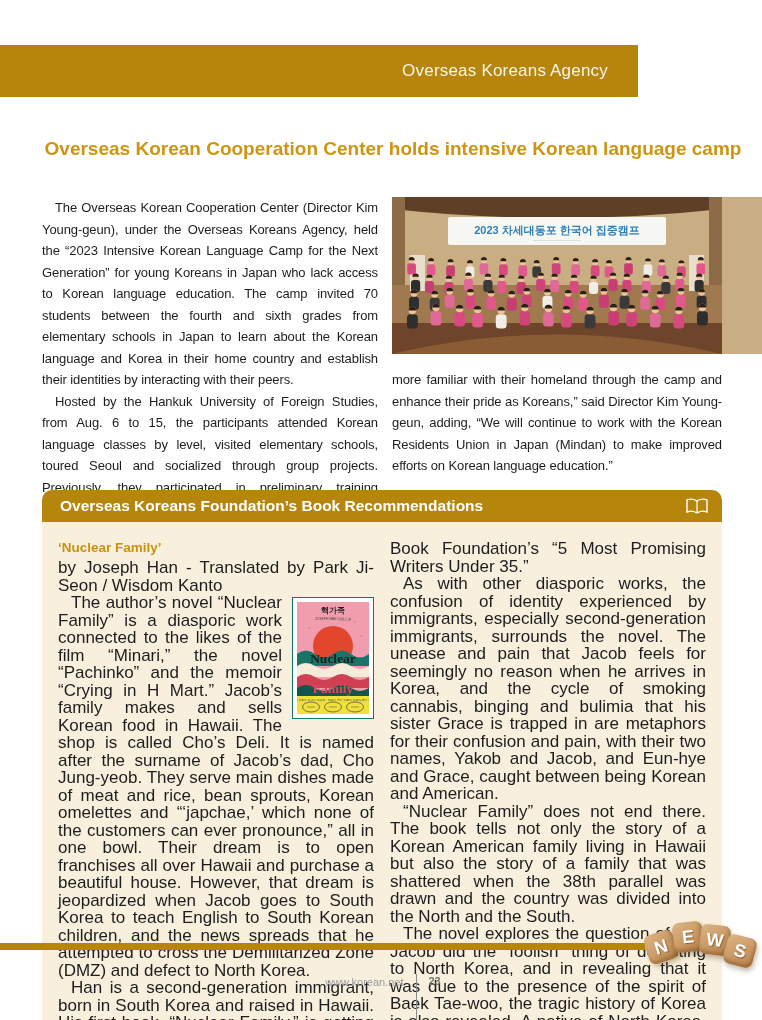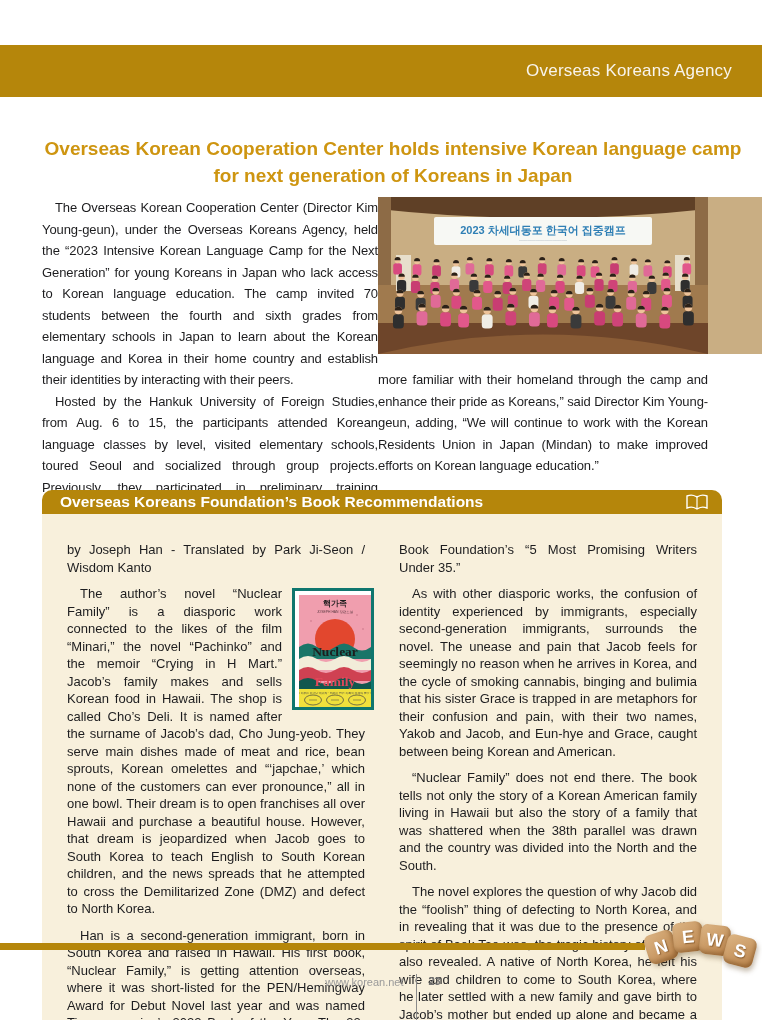--- a/index.html
+++ b/index.html
@@ -1,51 +1,51 @@
 <!DOCTYPE html>
 <html><head>
 <meta charset="utf-8">
 <style>
   html,body{margin:0;padding:0;background:#fff;}
   .page{position:relative;width:762px;height:1020px;background:#fff;overflow:hidden;
         font-family:"Liberation Sans",sans-serif;color:#1d1d1f;}
 
   
-  .topbar{position:absolute;top:45px;left:0;width:762px;height:52px;background:#B5860B;
+  .topbar{position:absolute;top:45px;left:0;width:638px;height:52px;background:#B5860B;
           display:flex;align-items:center;justify-content:flex-end;padding-right:30px;box-sizing:border-box;}
   .topbar span{color:#f8f4ec;font-size:17px;letter-spacing:.2px;}
 
   
   .title{position:absolute;top:123px;left:0;width:762px;text-align:center;margin:12px;
          font-size:19px;line-height:27px;font-weight:bold;color:#CE9510;}
 
   
-  .article{position:absolute;top:197px;left:42px;width:680px;display:flex;}
+  .article{position:absolute;top:197px;left:42px;width:680px;display:flex;gap:14px;}
   .colL{width:336px;}
   .colR{width:330px;}
   .article p{margin:0;font-size:13px;line-height:21.5px;text-align:justify;letter-spacing:-0.1px;}
   .indent{text-indent:13px;}
 
   .photo{width:394px;height:157px;overflow:hidden;background:#c9ae83;}
   .caption{margin-top:5px !important;font-size:10.5px !important;line-height:14px !important;
            letter-spacing:0 !important;color:#222;}
   .cont{margin-top:15px !important;}
 
   
   .bookbox{position:absolute;top:490px;left:42px;width:680px;}
-  .bookhead{height:24px;background:#B5860B;border-radius:10px 10px 0 0;display:flex;
+  .bookhead{height:32px;background:#B5860B;border-radius:10px 10px 0 0;display:flex;
             align-items:center;justify-content:space-between;padding:0 14px 0 18px;}
   .bookhead span{color:#fff;font-weight:bold;font-size:15.5px;}
   .bookbody{background:#F8F0DC;border-radius:0 0 8px 8px;padding:18px 16px 22px;display:flex;gap:16px;}
   .bcol{flex:1;min-width:0;}
-  .bookbody p{margin:9px;font-size:13px;line-height:17.5px;text-align:justify;}
+  .bookbody p{margin:0;font-size:17px;line-height:17.5px;text-align:justify;}
   .booktitle{margin:0 0 4px;font-size:13.5px;font-weight:bold;color:#C8920E;}
   .byline{margin:0 0 16px;font-size:11.5px;}
   .coverwrap{float:right;width:82px;height:122px;margin:3px 0 6px 10px;background:#fff;
-             border:3px solid #0f766e;box-sizing:border-box;padding:4px;}
+             border:1px solid #0f766e;box-sizing:border-box;padding:4px;}
 
   
   .goldline{position:absolute;top:943px;left:0;width:645px;height:7px;background:#B5860B;}
   .news{position:absolute;top:912px;left:640px;width:116px;height:96px;}
   .cube{position:absolute;width:30px;height:30px;border-radius:7px;
         background:linear-gradient(145deg,#ddb685,#b9824a);
         box-shadow:2px 3px 5px rgba(90,60,20,.35), inset -2px -3px 4px rgba(90,50,10,.35);
         display:flex;align-items:center;justify-content:center;
         color:#fff;font-weight:bold;font-size:18px;text-shadow:1px 1px 1px rgba(90,50,10,.5);}
   .cubeN{left:6px;top:20px;transform:rotate(-18deg);}
@@ -64,21 +64,20 @@
 <body>
 
 <div class="page">
 
   <div class="topbar">
     <span>Overseas Koreans Agency</span>
   </div>
 
   <h1 class="title">
     <span>Overseas Korean Cooperation Center holds intensive Korean language camp</span><br>
-    <span>for next generation of Koreans in Japan</span>
   </h1>
 
   <div class="article">
     <div class="colL">
       <p class="indent">The Overseas Korean Cooperation Center (Director Kim Young-geun), under the Overseas Koreans Agency, held the “2023 Intensive Korean Language Camp for the Next Generation” for young Koreans in Japan who lack access to Korean language education. The camp invited 70 students between the fourth and sixth grades from elementary schools in Japan to learn about the Korean language and Korea in their home country and establish their identities by interacting with their peers.</p>
       <p class="indent">Hosted by the Hankuk University of Foreign Studies, from Aug. 6 to 15, the participants attended Korean language classes by level, visited elementary schools, toured Seoul and socialized through group projects. Previously, they participated in preliminary training programs in Tokyo and Osaka in July organized by the Kanto and Kansai Regional Council of Korean Language Schools in Japan.</p>
       <p class="indent">“We hope that the next generation of Koreans in Japan will feel</p>
     </div>
     <div class="colR">
       <div class="photo">
@@ -298,20 +297,21 @@
   <section class="bookbox">
     <div class="bookhead">
       <span>Overseas Koreans Foundation’s Book Recommendations</span>
       <svg width="22" height="17" viewBox="0 0 22 17">
         <path d="M1,2 Q6,0 10,2.5 L11,3 L12,2.5 Q16,0 21,2 L21,14 Q16,12 12,14.5 L11,15 L10,14.5 Q6,12 1,14 Z" fill="none" stroke="#fff" stroke-width="1.4"></path>
         <line x1="11" y1="3" x2="11" y2="15" stroke="#fff" stroke-width="1.2"></line>
       </svg>
     </div>
     <div class="bookbody">
       <div class="bcol">
+        <h3 class="booktitle">‘Nuclear Family’</h3>
         <p class="byline">by Joseph Han - Translated by Park Ji-Seon / Wisdom Kanto</p>
         <div class="coverwrap">
           <svg width="72" height="112" viewBox="0 0 72 112" xmlns="http://www.w3.org/2000/svg">
             <rect x="0" y="0" width="72" height="112" fill="#f09eae"></rect>
             <circle cx="12" cy="26" r="0.7" fill="#c06a7e"></circle>
               <circle cx="58" cy="20" r="0.7" fill="#c06a7e"></circle>
             <circle cx="30" cy="30" r="0.7" fill="#c06a7e"></circle>
               <circle cx="64" cy="34" r="0.7" fill="#c06a7e"></circle>
             <text x="36" y="11" text-anchor="middle" font-size="8" font-weight="bold" fill="#1c1c1c" font-family="Liberation Sans, sans-serif">핵가족</text>
             <text x="36" y="18" text-anchor="middle" font-size="3.4" fill="#5a3a42" font-family="Liberation Sans, sans-serif">JOSEPH HAN 장편소설</text>

